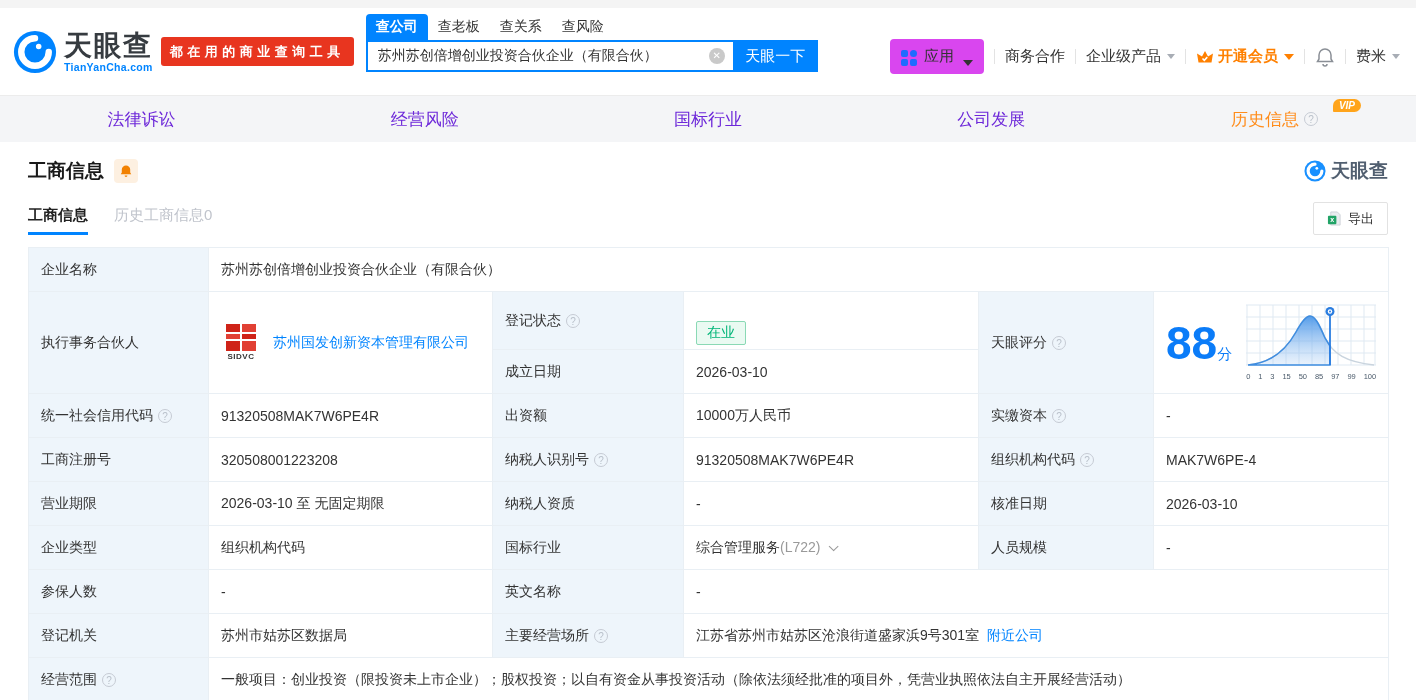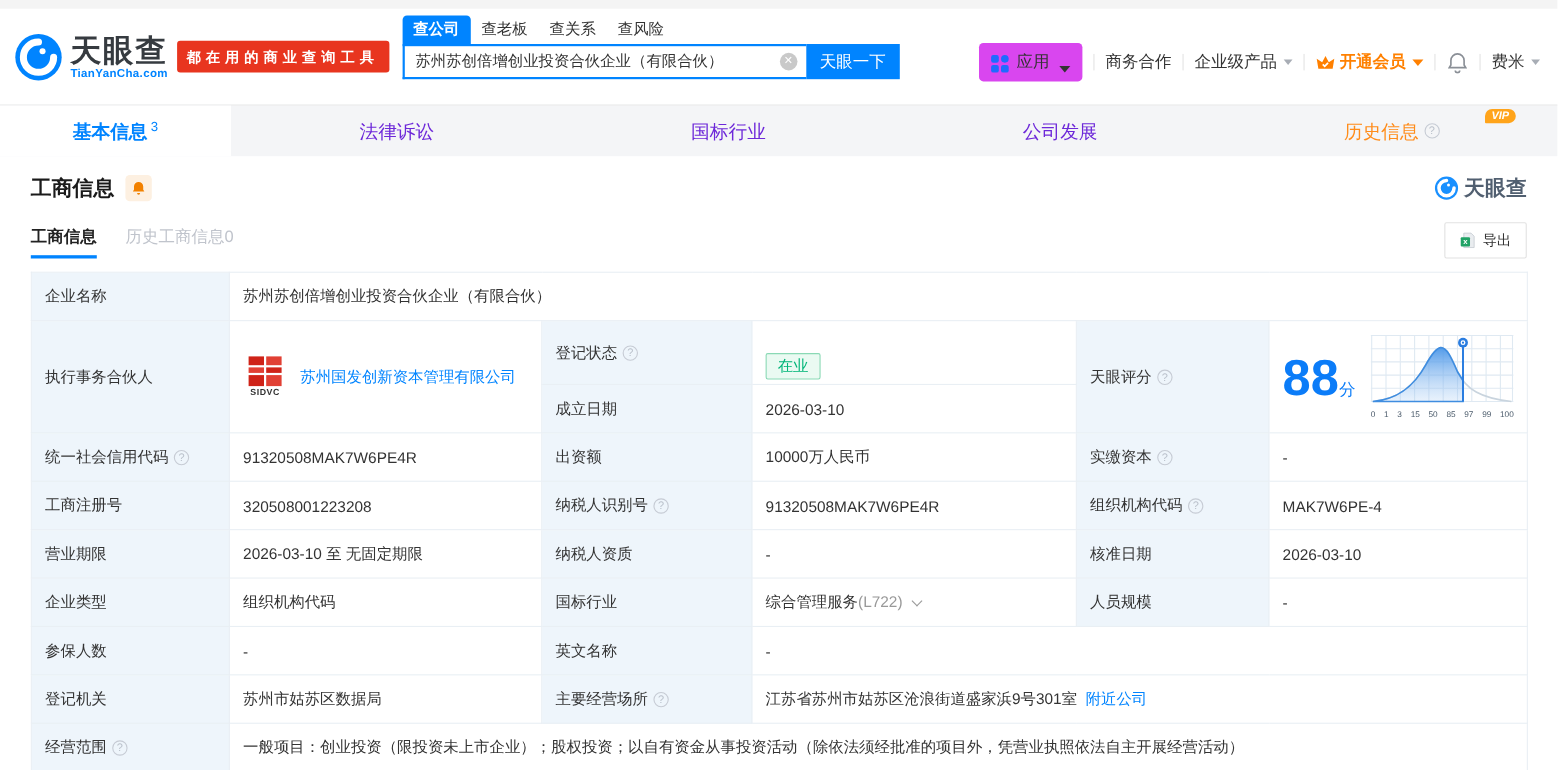--- a/index.html
+++ b/index.html
@@ -35,21 +35,21 @@
 .hsep { width:1px; height:15px; background:#e3e3e3; margin:0 10px; flex:none;}
 .hitem { display:flex; align-items:center; gap:4px; white-space:nowrap; }
 .vip-orange { color:#ff8000; font-weight:bold; }
 .bell-ic svg { display:block; }
 
 .navbar { height:47px; background:#f4f5f7; display:flex; border-top:1px solid #ececec; }
 .ntab { flex:1; display:flex; align-items:center; justify-content:center; font-size:17px; color:#6d28d9; cursor:pointer; position:relative;}
 .ntab.active { flex:none; width:210px; background:#fff; color:#0084ff; font-weight:bold; }
 .ntab .cnt { font-size:12px; color:#0084ff; margin-left:3px; align-self:flex-start; margin-top:12px; font-weight:normal;}
 .ntab.orange { color:#ff8c1a; }
-.vipbadge { position:absolute; top:3px; right:38px; background:#ffa41b; color:#fff; font-size:10px; font-weight:bold; padding:1px 6px; border-radius:7px 7px 7px 1px; font-style:italic;}
+.vipbadge { position:absolute; top:3px; right:55px; background:#ffa41b; color:#fff; font-size:10px; font-weight:bold; padding:1px 6px; border-radius:7px 7px 7px 1px; font-style:italic;}
 .qmark { display:inline-block; width:14px; height:14px; border-radius:50%; border:1px solid #c6cbd4; color:#b9c0ca; font-size:10px; line-height:13px; text-align:center; margin-left:5px; flex:none; font-weight:normal;}
 
 .section { padding:0 28px; }
 .sec-head { display:flex; align-items:center; margin-top:15px; height:28px; }
 .sec-title { font-size:19px; font-weight:bold; color:#1a1a1a; }
 .bellbox { width:24px; height:24px; background:#fdf0e1; border-radius:4px; margin-left:10px; display:flex; align-items:center; justify-content:center;}
 .watermark { margin-left:auto; display:flex; align-items:center; gap:5px; opacity:0.9;}
 .wm-txt { font-size:19px; font-weight:bold; color:#3f4e61;}
 .subtabs { display:flex; align-items:flex-end; margin-top:20px; position:relative; height:30px;}
 .subtab { font-size:15px; margin-right:26px; padding-bottom:10px; position:relative; color:#c0c4cc;}
@@ -152,26 +152,25 @@
     </div>
     <div class="hsep"></div>
     <div class="hitem">
         <span>费米</span>
         <span class="caret gray"></span>
       </div>
   </div>
 </div>
 
 <div class="navbar">
-  <div class="ntab active">
-      <span>基本信息</span>
-      <span class="cnt">3</span>
-    </div>
   <div class="ntab">
       <span>法律诉讼</span>
+    </div>
+  <div class="ntab">
+      <span>经营风险</span>
     </div>
   <div class="ntab">
       <span>国标行业</span>
     </div>
   <div class="ntab">
       <span>公司发展</span>
     </div>
   <div class="ntab orange">
     <span>历史信息</span>
       <span class="qmark">?</span>

